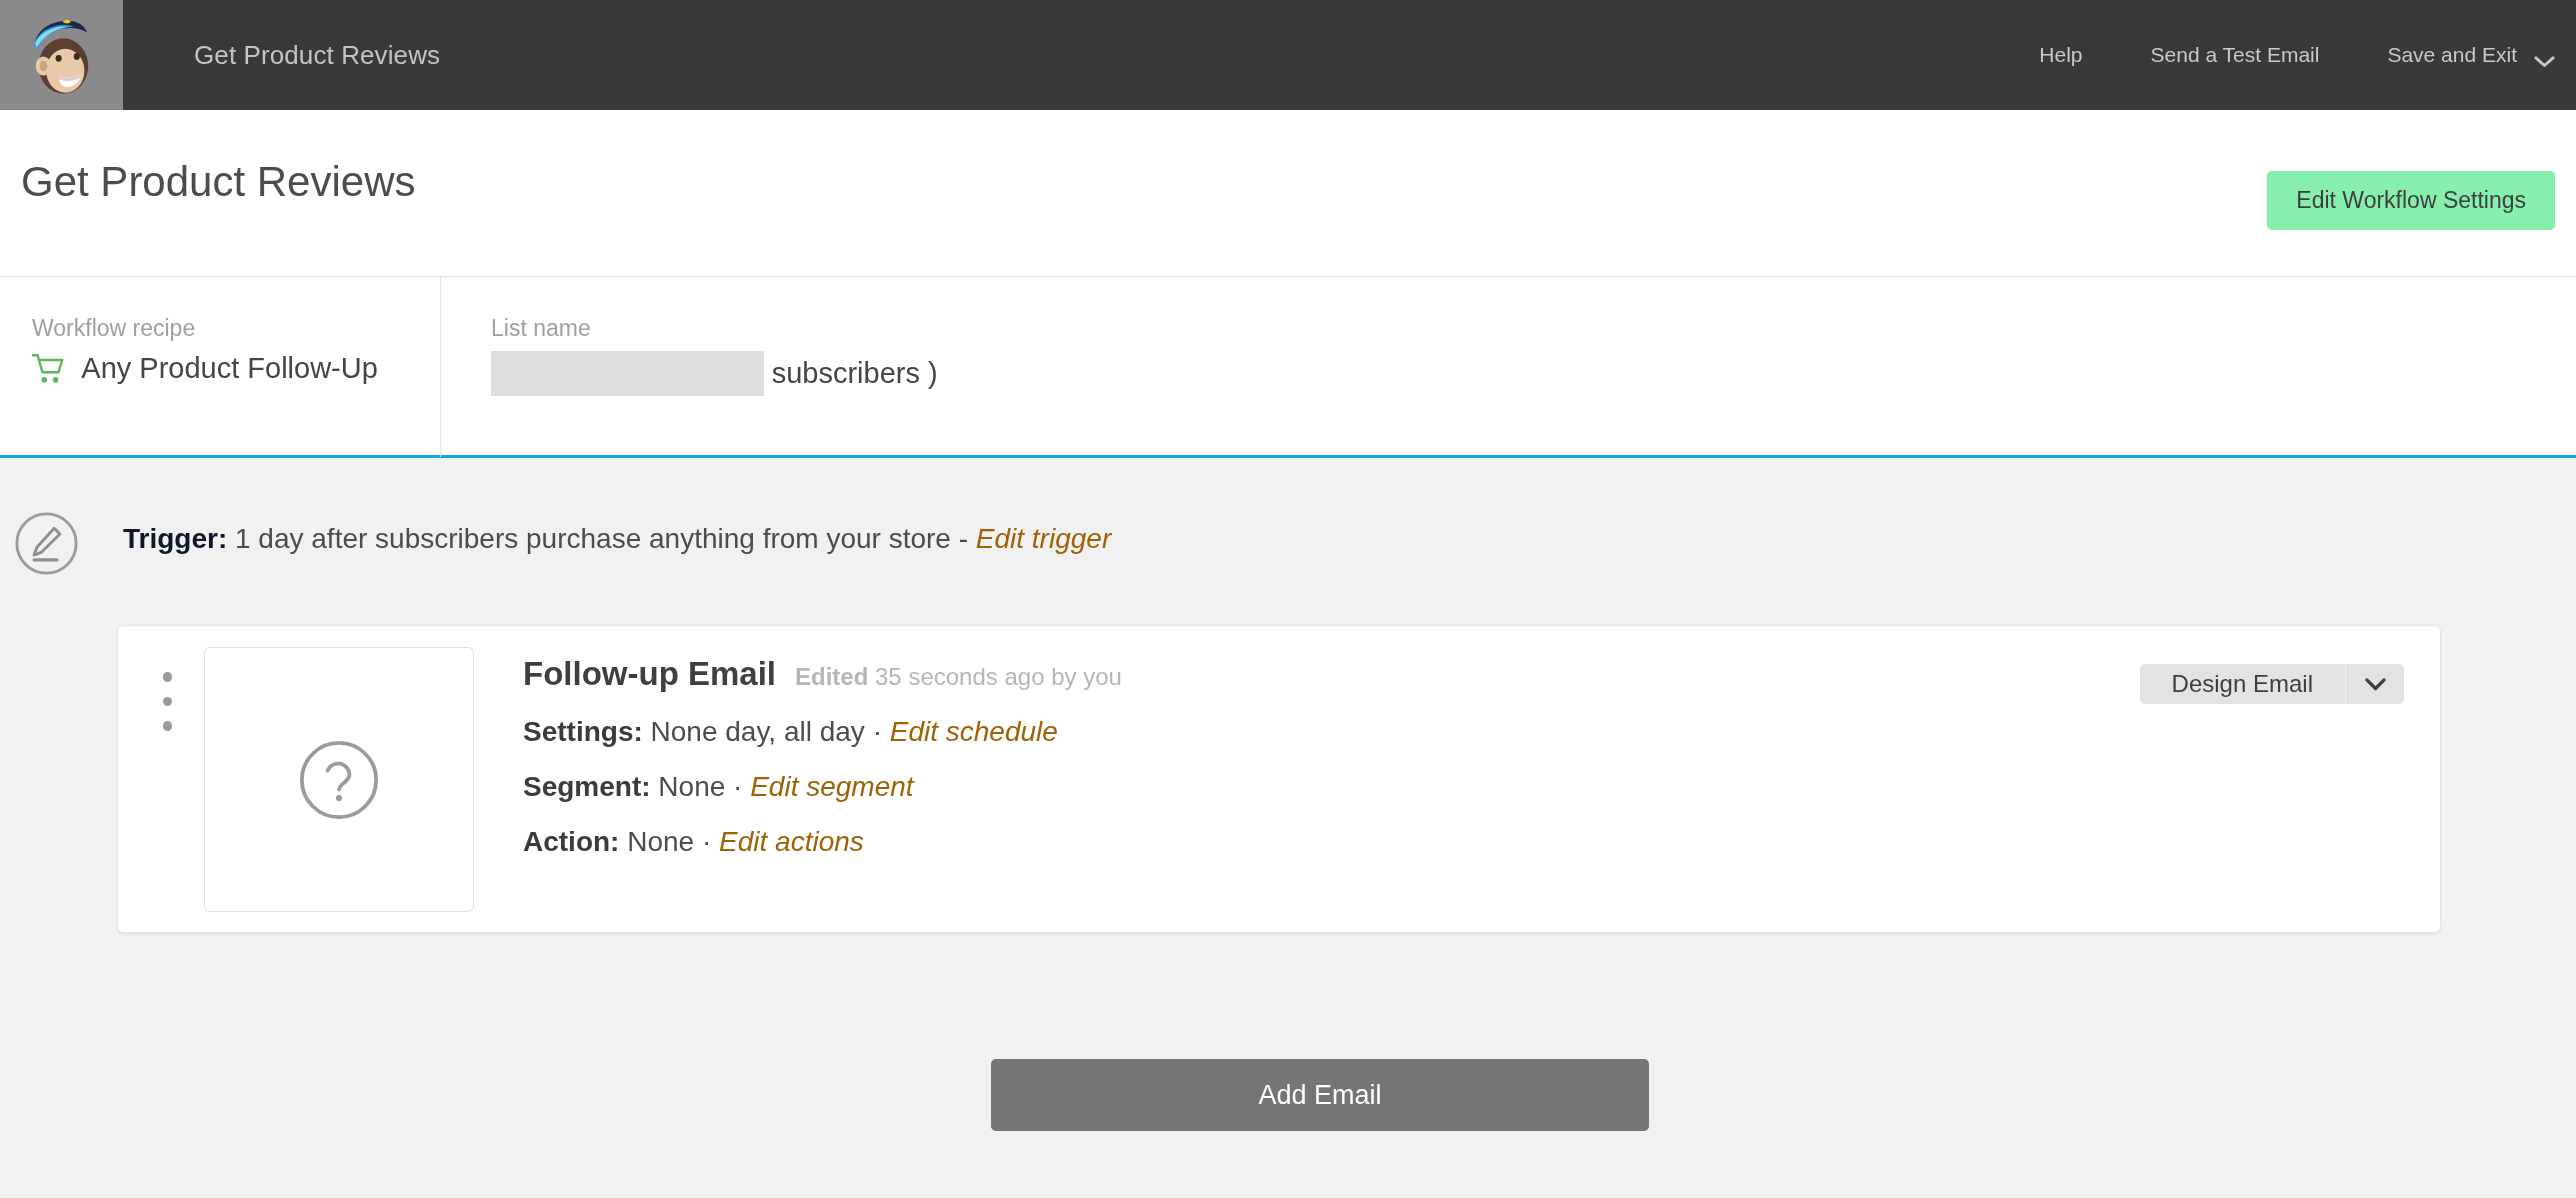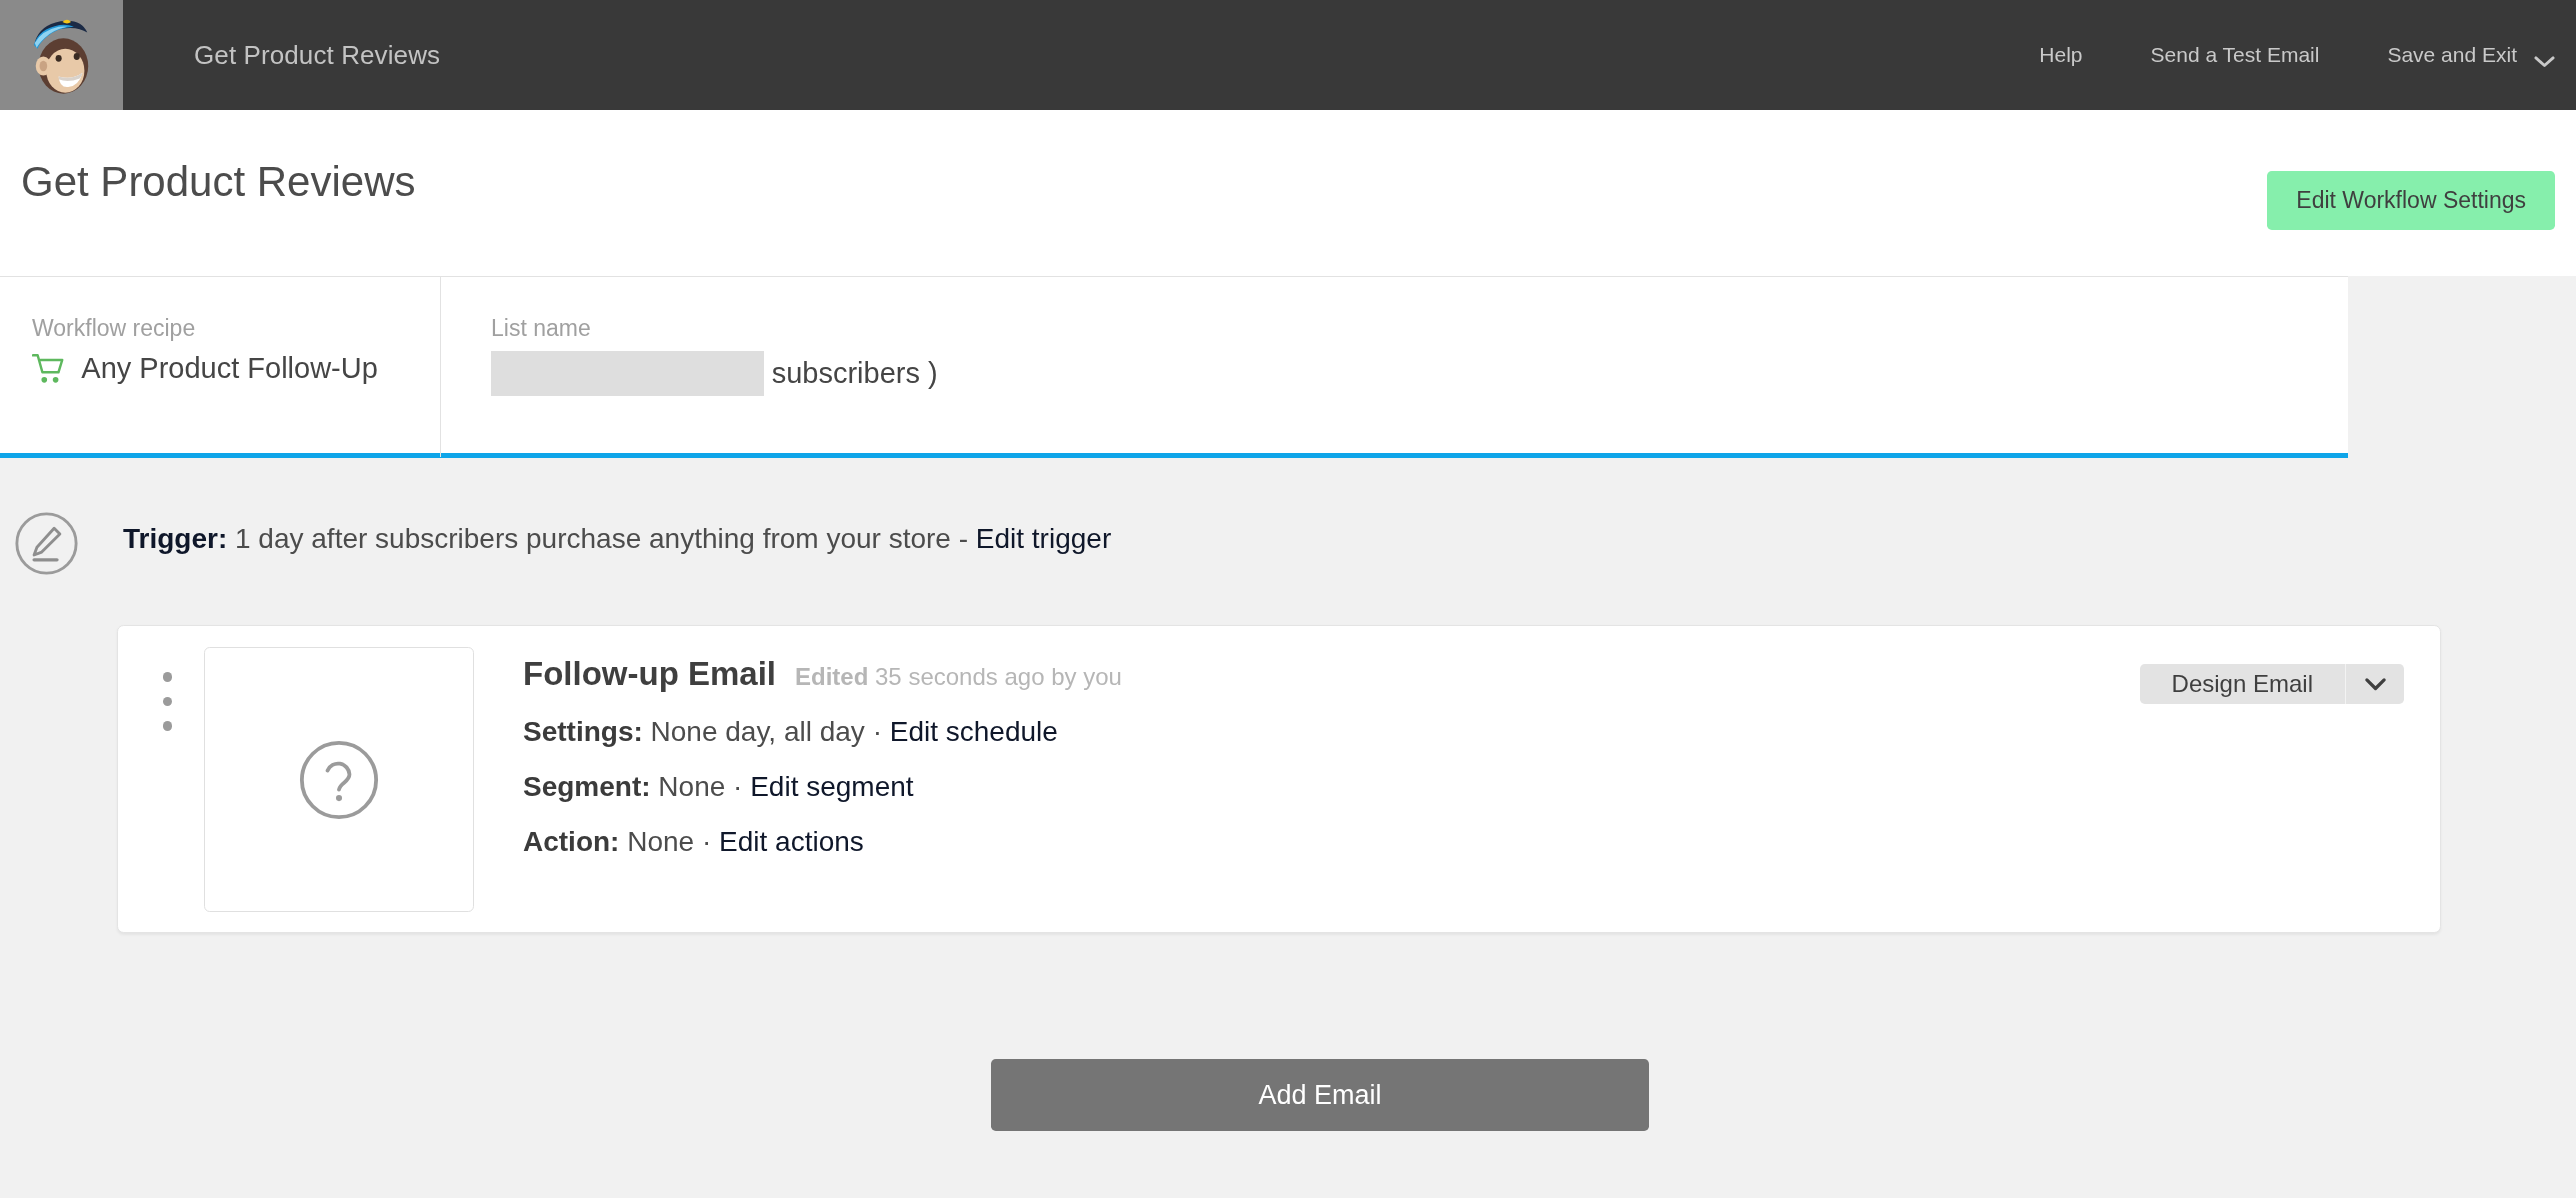--- a/index.html
+++ b/index.html
@@ -98,25 +98,25 @@
     font-family: "Liberation Sans", sans-serif;
     padding: 0 29px;
     cursor: pointer;
     white-space: nowrap;
   }
 
   
   .striprow {
     position: absolute;
     top: 276px; left: 0;
-    width: 2348px;
+    width: 2576px;
     height: 182px;
     background: #ffffff;
     border-top: 1px solid #e2e2e2;
-    border-bottom: 5px solid #0ea5e9;
+    border-bottom: 3px solid #0ea5e9;
   }
   .strip-col {
     position: absolute;
     top: 0;
     height: 180px;
   }
   .col-recipe { left: 0; width: 441px; border-right: 1px solid #e2e2e2; }
   .col-list   { left: 441px; }
 
   .strip-label {
@@ -188,23 +188,24 @@
   .trigger-text {
     position: absolute;
     left: 123px;
     top: -21px;
     font-size: 28px;
     color: #4c4c4c;
     white-space: nowrap;
   }
   .trigger-text b { font-weight: bold; color: #0f172a; }
   .link {
-    color: #0f172a;
+    color: #a16207;
     text-decoration: none;
     cursor: pointer;
+    font-style: italic;
   }
 
   
   .email-card {
     position: absolute;
     left: 117px;
     top: 166px;
     width: 2324px;
     height: 308px;
     background: #ffffff;

